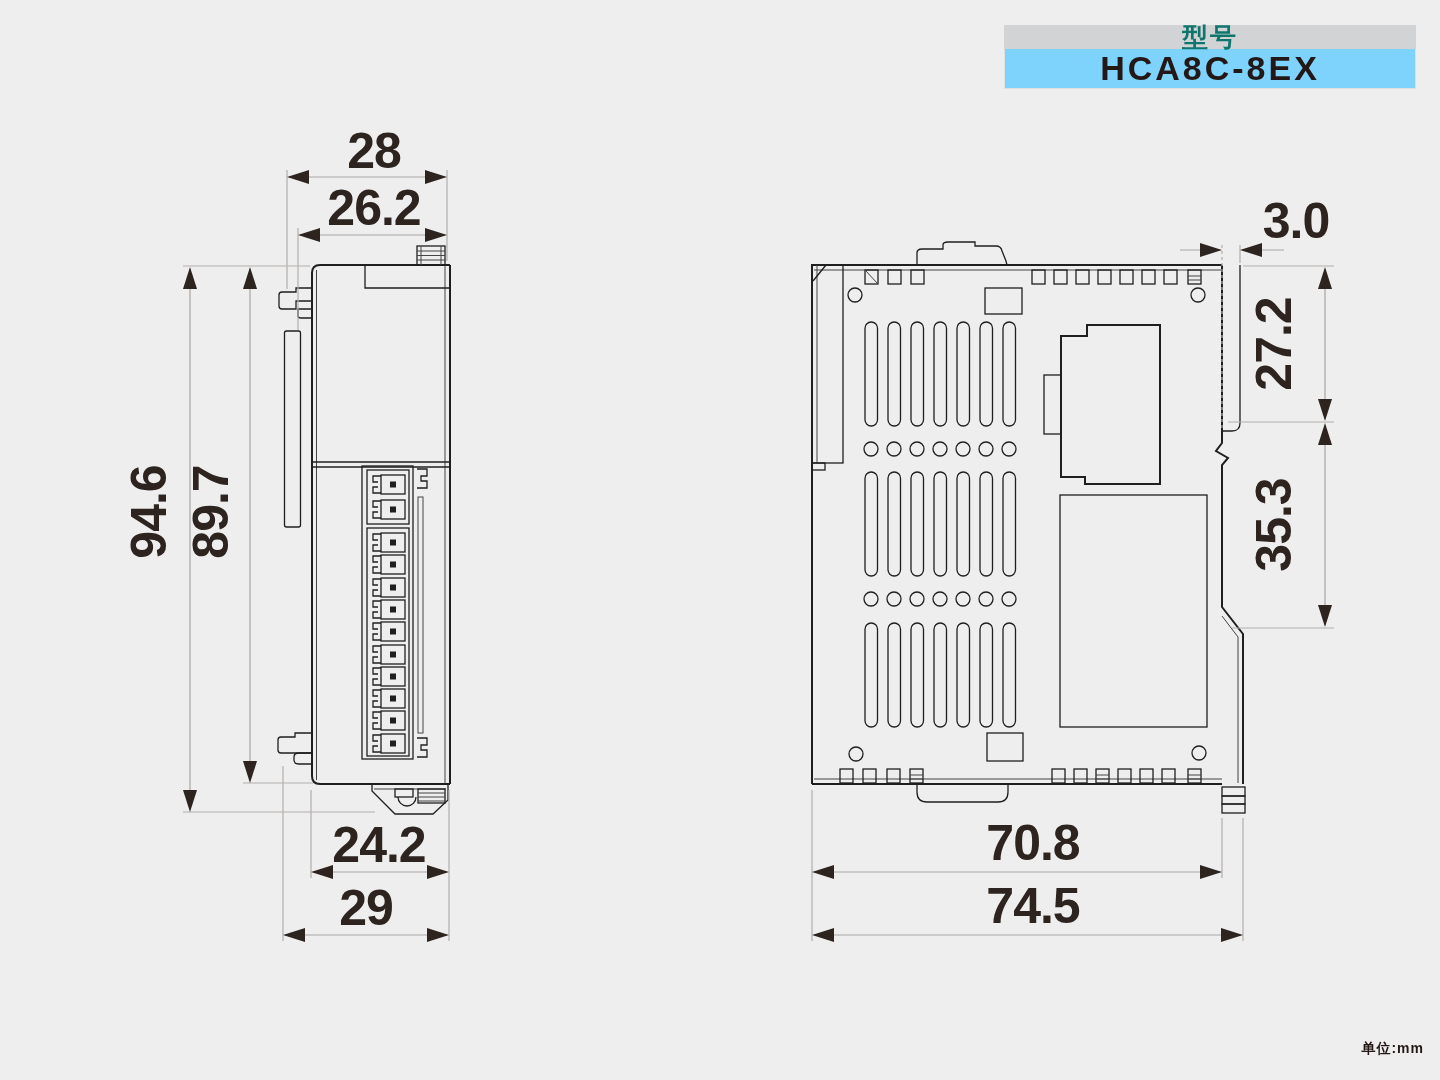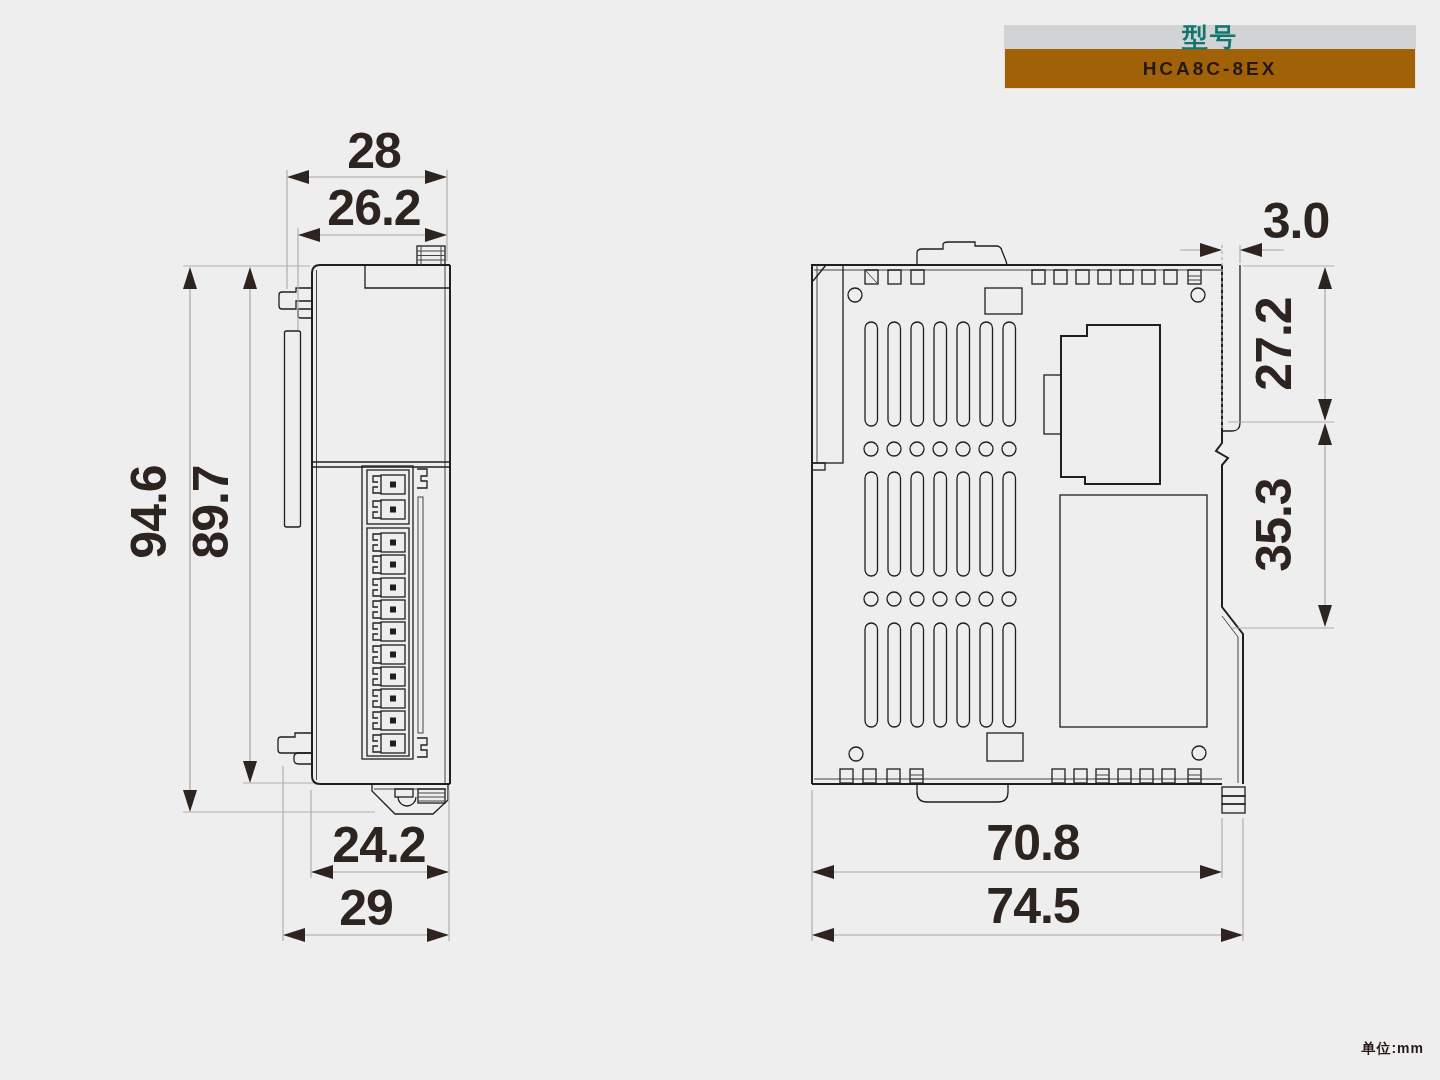--- a/index.html
+++ b/index.html
@@ -9,22 +9,22 @@
   .ln{stroke:#1f1f1f;stroke-width:1.3;fill:none;}
   .ln2{stroke:#1f1f1f;stroke-width:2;fill:none;}
   .thin{stroke:#444;stroke-width:1;fill:none;}
   .ext{stroke:#b3b0ae;stroke-width:1.2;fill:none;}
   .dimline{stroke:#a9a5a2;stroke-width:1.2;fill:none;}
   .arr{fill:#2d2420;stroke:none;}
   .dim-text{font:700 50px "Liberation Sans",sans-serif;fill:#2d2420;letter-spacing:-1px;}
   .model-box{position:absolute;left:1004px;top:25px;width:412px;}
   .model-box-header{height:24px;background:#d2d3d5;display:flex;align-items:center;justify-content:center;
      font-size:26px;font-weight:700;color:#0f766e;letter-spacing:2px;}
-  .model-box-value{height:39px;background:#a16207;border:1px solid #e0e0e0;border-top:none;
-     display:flex;align-items:center;justify-content:center;font-size:19px;font-weight:700;color:#231815;letter-spacing:3px;}
+  .model-box-value{height:39px;background:#7dd3fc;border:1px solid #e0e0e0;border-top:none;
+     display:flex;align-items:center;justify-content:center;font-size:34px;font-weight:700;color:#231815;letter-spacing:3px;}
   .unit-note{position:absolute;right:16px;top:1040px;font-size:14px;font-weight:700;color:#231815;letter-spacing:1px;}
 </style>
 </head>
 <body>
 
 <div class="stage">
 
   <svg width="1440" height="1080" viewBox="0 0 1440 1080">
     <defs>
       <path id="arr" d="M0,0 L22,-7 L22,7 Z"></path>

